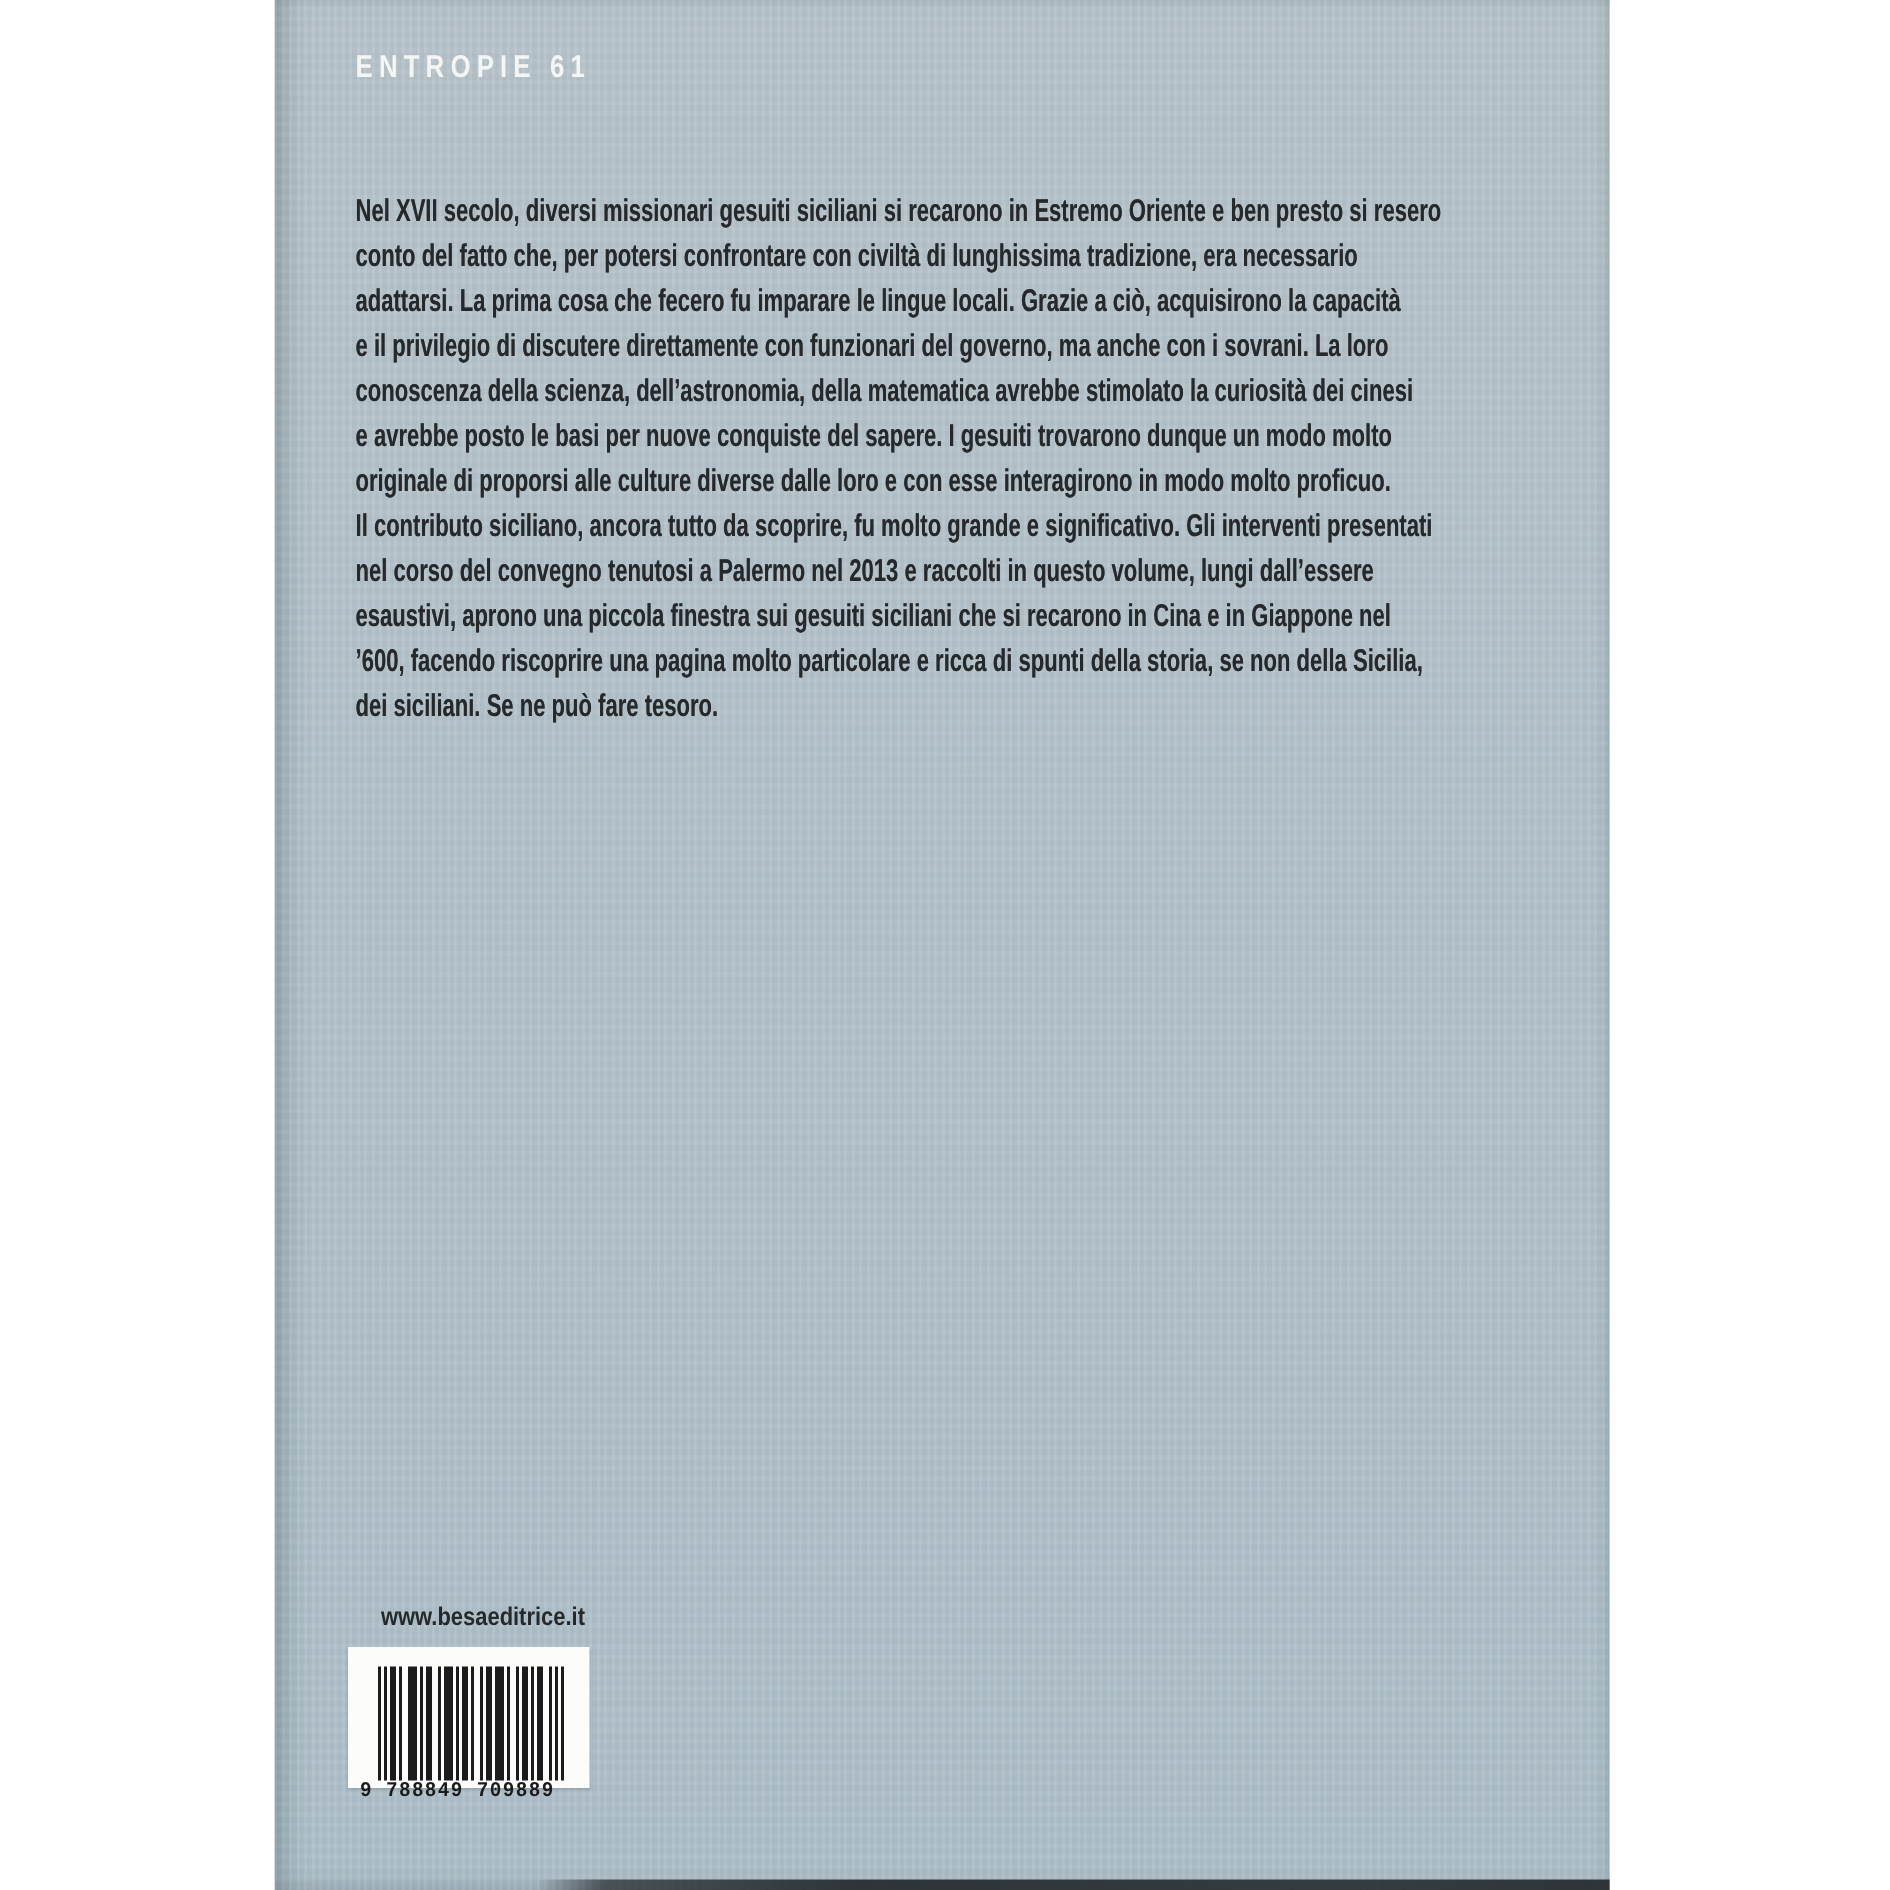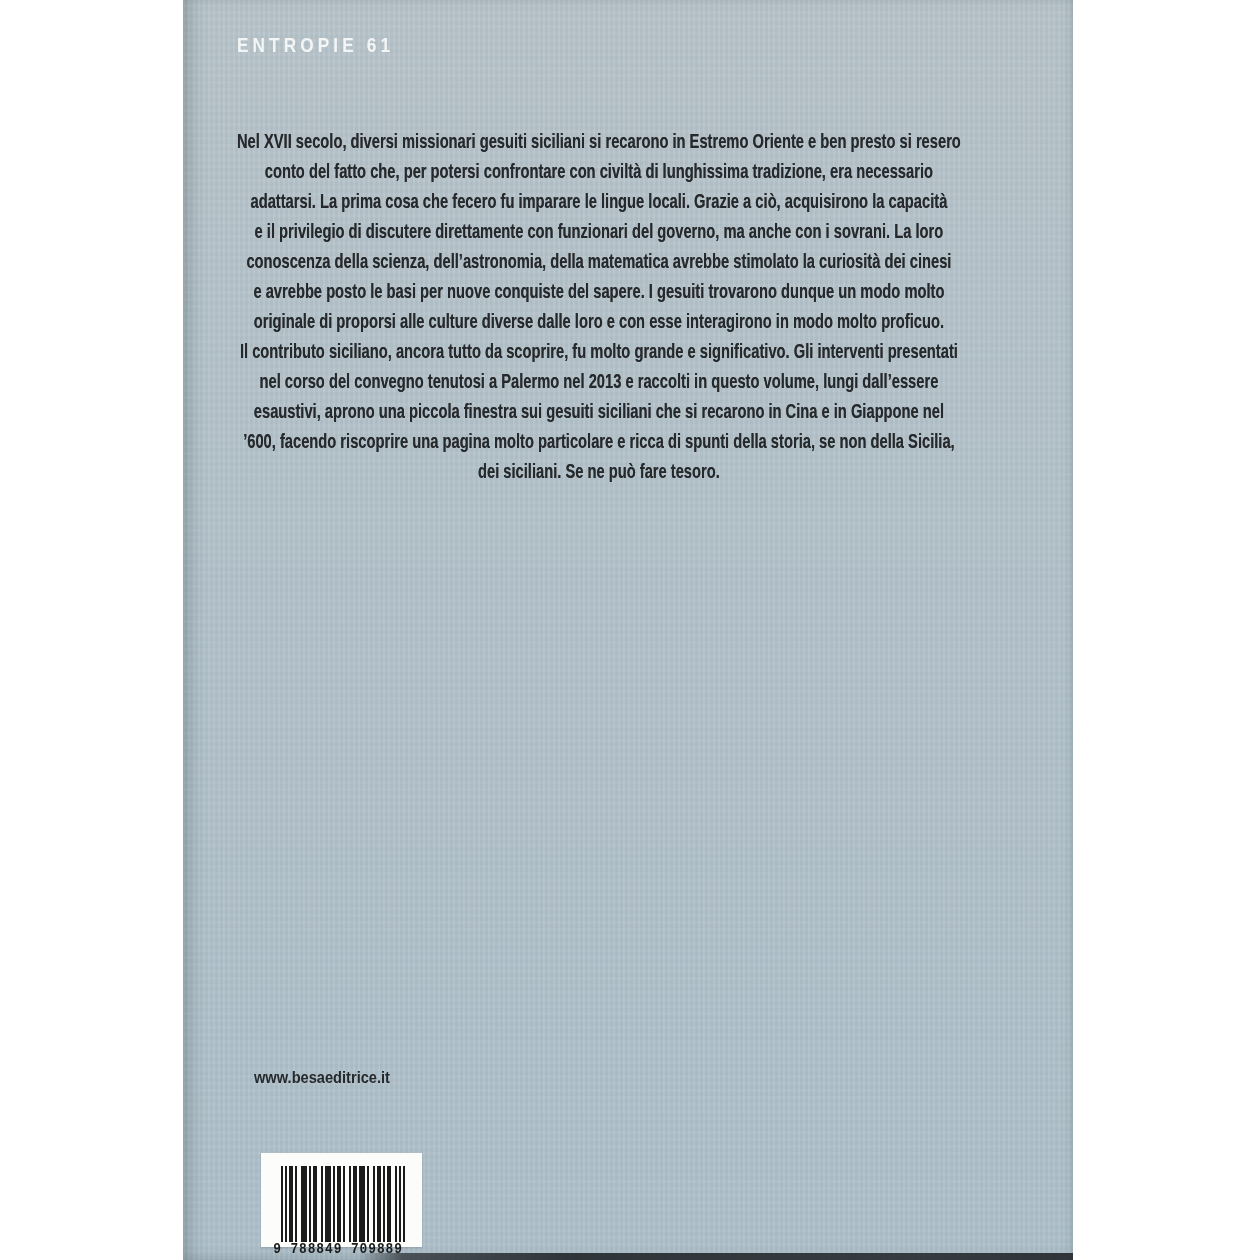--- a/index.html
+++ b/index.html
@@ -9,21 +9,20 @@
     height: 1260px;
     background: #ffffff;
     font-family: "Liberation Sans", sans-serif;
     overflow: hidden;
   }
   .stage {
     position: relative;
     width: 1260px;
     height: 1260px;
     background: var(--page-bg, #ffffff);
-    text-align: center;
   }
   
   .cover {
     position: absolute;
     left: 183px;
     top: 0;
     width: 890px;
     height: 1260px;
     background: linear-gradient(180deg, var(--cover-bg-top, #b7c3c9) 0%, var(--cover-bg, #b2c1ca) 55%, #aebfc9 100%);
     box-shadow:
@@ -95,26 +94,25 @@
     color: var(--text-color, #26292b);
     font-size: 17px;
     font-weight: bold;
     white-space: pre;
     transform: scaleX(0.86);
     transform-origin: 0 0;
   }
   .barcode-panel {
     position: absolute;
     left: 49px;
-    top: 1153px;
+    top: 1098px;
     width: 161px;
     height: 94px;
     background: var(--barcode-bg, #fcfcfa);
     box-shadow: 0 1px 2px rgba(60,75,82,0.25);
-    margin-left: 29px;
   }
   .barcode-bars {
     position: absolute;
     left: 20px;
     top: 13px;
     height: 76px;
     display: flex;
     align-items: stretch;
   }
   .barcode-bars .bar {

